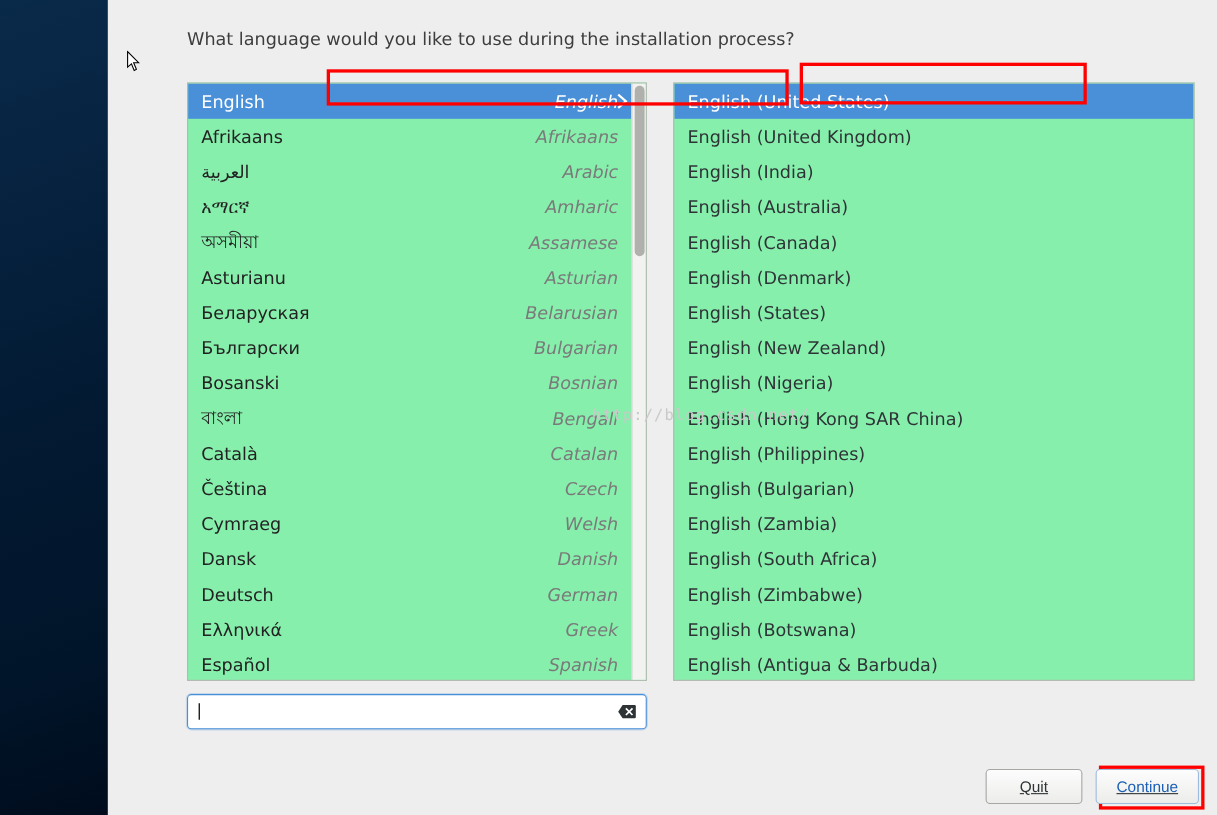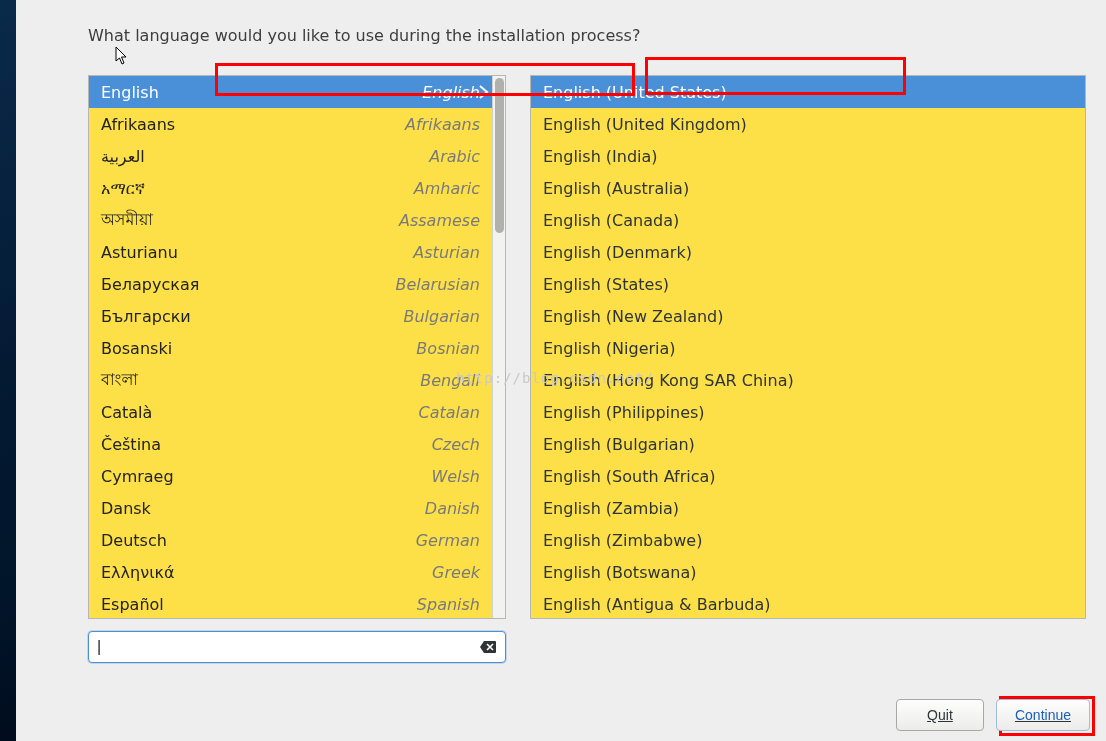--- a/index.html
+++ b/index.html
@@ -3,24 +3,24 @@
 <meta charset="utf-8">
 <style>
   * { box-sizing: border-box; margin: 0; padding: 0; }
   html, body { width: 1106px; height: 741px; font-family: "DejaVu Sans","Cantarell",sans-serif; font-size:16px; color:#2e3436; overflow:hidden; }
   body { display:flex; background:#eeeeee; }
   .sidebar { width:130px; height:741px; background:linear-gradient(160deg,#0a2a4a 0%, #06223f 25%, #031a33 50%, #01152a 80%, #000c1d 100%); position:relative; }
   .cursor { position:absolute; left:115px; top:46px; width:14px; height:20px; }
   .main { flex:1; padding:26px 20px 4px 60px; position:relative;margin-left:12px; }
   .prompt { font-size:16px; color:#3d3d3d; margin-bottom:30px; }
   .lists { display:flex; gap:24px; height:544px; }
-  .panel { background:#fde047; border:1px solid #b6b6b3; position:relative; }
+  .panel { background:#86efac; border:1px solid #b6b6b3; position:relative; }
   .panel-left { width:418px; height:544px; display:flex; }
   .panel-left-inner { flex:1; overflow:hidden; }
-  .panel-right { width:556px; height:544px; overflow:hidden; }
+  .panel-right { width:474px; height:544px; overflow:hidden; }
   .row { display:flex; align-items:center; height:32px; padding:0 12px; font-size:16px; }
   .panel-left .row { justify-content:space-between; }
   .native { color:#222; }
   .eng { color:#7a7a7a; font-style:italic; }
   .row.selected { background:#4a90d9; color:#ffffff; position:relative; }
   .row.selected .native, .row.selected .eng { color:#ffffff; }
   .chev { position:absolute; right:-2px; top:6px; width:20px; height:20px; color:#fff; }
   .scrollbar { width:13px; background:#f2f2f0; border-left:1px solid #d0d0cd; position:relative; }
   .thumb { position:absolute; left:2px; width:9px; background:#b0b0ad; border-radius:5px; }
   .searchbox { margin-top:12px; width:418px; height:32px; border:1px solid #4a90d9; border-radius:4px; background:#fff; display:flex; align-items:center; padding:0 8px; box-shadow:0 0 0 1px rgba(74,144,217,0.25); }
@@ -159,24 +159,24 @@
         <div class="row">
           <span>English (Hong Kong SAR China)</span>
         </div>
         <div class="row">
           <span>English (Philippines)</span>
         </div>
         <div class="row">
           <span>English (Bulgarian)</span>
         </div>
         <div class="row">
+          <span>English (Zambia)</span>
+        </div>
+        <div class="row">
           <span>English (South Africa)</span>
-        </div>
-        <div class="row">
-          <span>English (Zambia)</span>
         </div>
         <div class="row">
           <span>English (Zimbabwe)</span>
         </div>
         <div class="row">
           <span>English (Botswana)</span>
         </div>
         <div class="row">
           <span>English (Antigua &amp; Barbuda)</span>
         </div>

